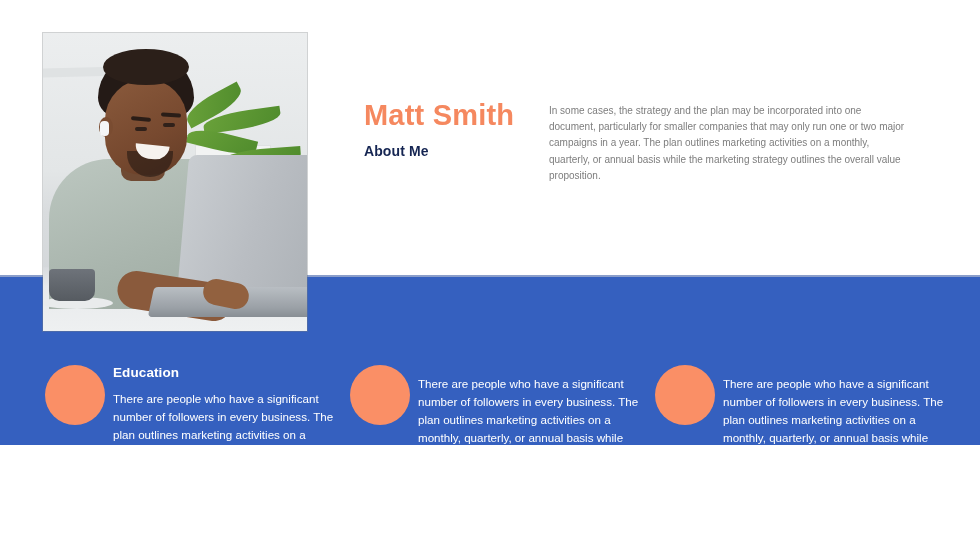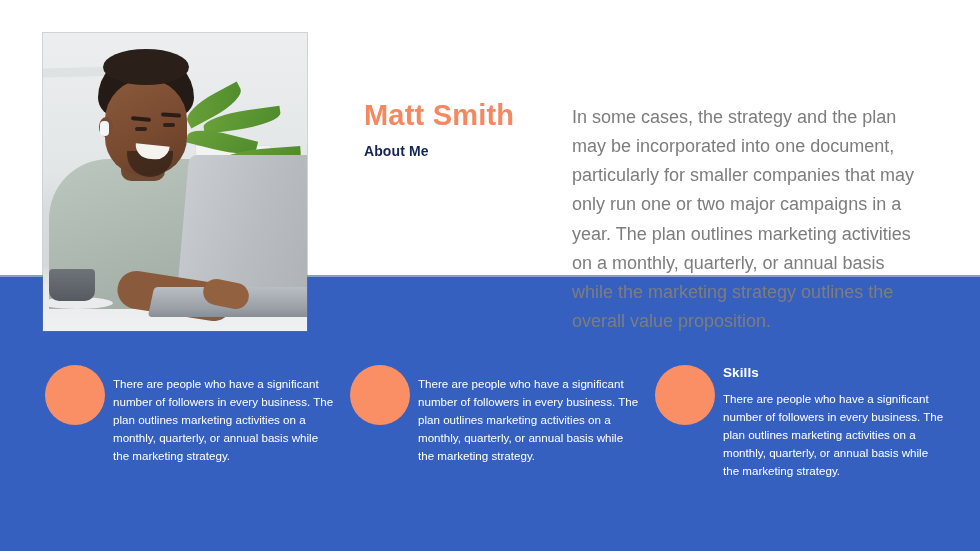--- a/index.html
+++ b/index.html
@@ -6,21 +6,21 @@
     margin: 0;
     padding: 0;
     background: #ffffff;
   }
   body {
     font-family: "Liberation Sans", sans-serif;
   }
   #slide {
     position: relative;
     width: 980px;
-    height: 551px;
+    height: 445px;
     overflow: hidden;
     background: #ffffff;
   }
 
   
   .blue-band {
     position: absolute;
     left: 0;
     top: 277px;
     width: 980px;
@@ -180,25 +180,25 @@
     margin: 11px 0 0 0;
     font-size: 14px;
     font-weight: bold;
     color: #152552;
     letter-spacing: .1px;
   }
 
   
   .intro {
     position: absolute;
-    left: 572px;
+    left: 549px;
     top: 103px;
     width: 356px;
     margin: 0;
-    font-size: 18px;
+    font-size: 10px;
     line-height: 1.62;
     color: #7d7d7d;
   }
 
   
   .col {
     position: absolute;
     top: 365px;
   }
   .col-1 { left: 45px;  }
@@ -294,32 +294,32 @@
   <div class="name-block">
     <h1 class="name">Matt Smith</h1>
     <h2 class="subtitle">About Me</h2>
   </div>
 
   <p class="intro">In some cases, the strategy and the plan may be incorporated into one document, particularly for smaller companies that may only run one or two major campaigns in a year. The plan outlines marketing activities on a monthly, quarterly, or annual basis while the marketing strategy outlines the overall value proposition.</p>
 
   <div class="col col-1">
     <span class="dot"></span>
     <div class="col-text">
+      <h3 class="col-title">Education</h3>
       <p class="col-body">There are people who have a significant number of followers in every business. The plan outlines marketing activities on a monthly, quarterly, or annual basis while the marketing strategy.</p>
     </div>
   </div>
 
   <div class="col col-2">
     <span class="dot"></span>
     <div class="col-text">
       <p class="col-body">There are people who have a significant number of followers in every business. The plan outlines marketing activities on a monthly, quarterly, or annual basis while the marketing strategy.</p>
     </div>
   </div>
 
   <div class="col col-3">
     <span class="dot"></span>
     <div class="col-text">
-      <h3 class="col-title">Skills</h3>
       <p class="col-body">There are people who have a significant number of followers in every business. The plan outlines marketing activities on a monthly, quarterly, or annual basis while the marketing strategy.</p>
     </div>
   </div>
 
 </div>
 
 </body></html>

